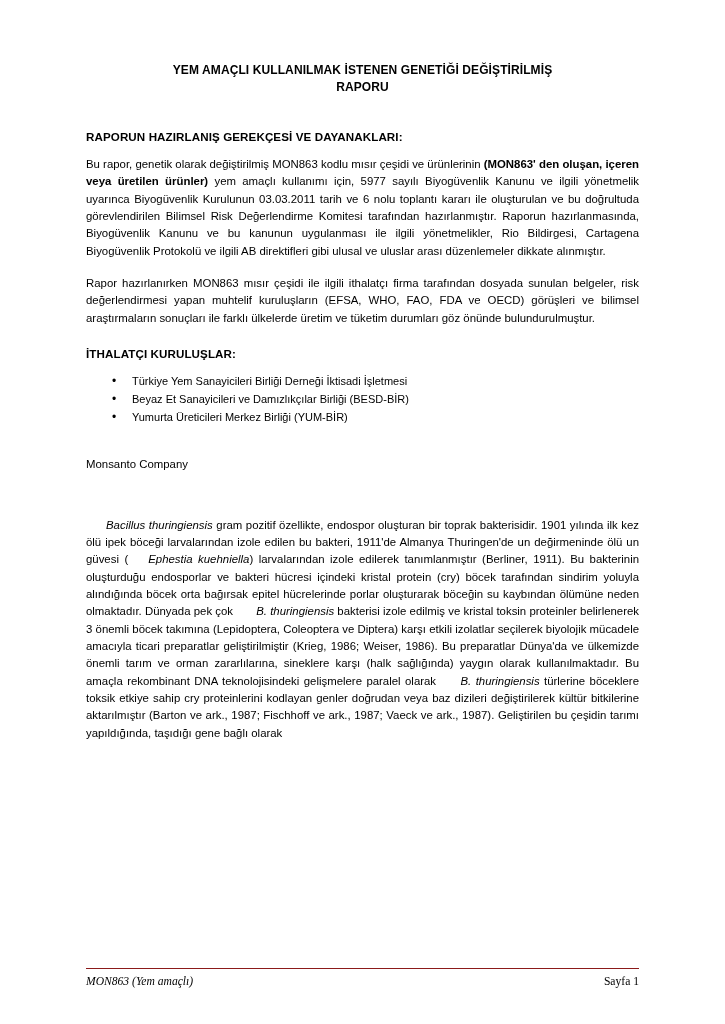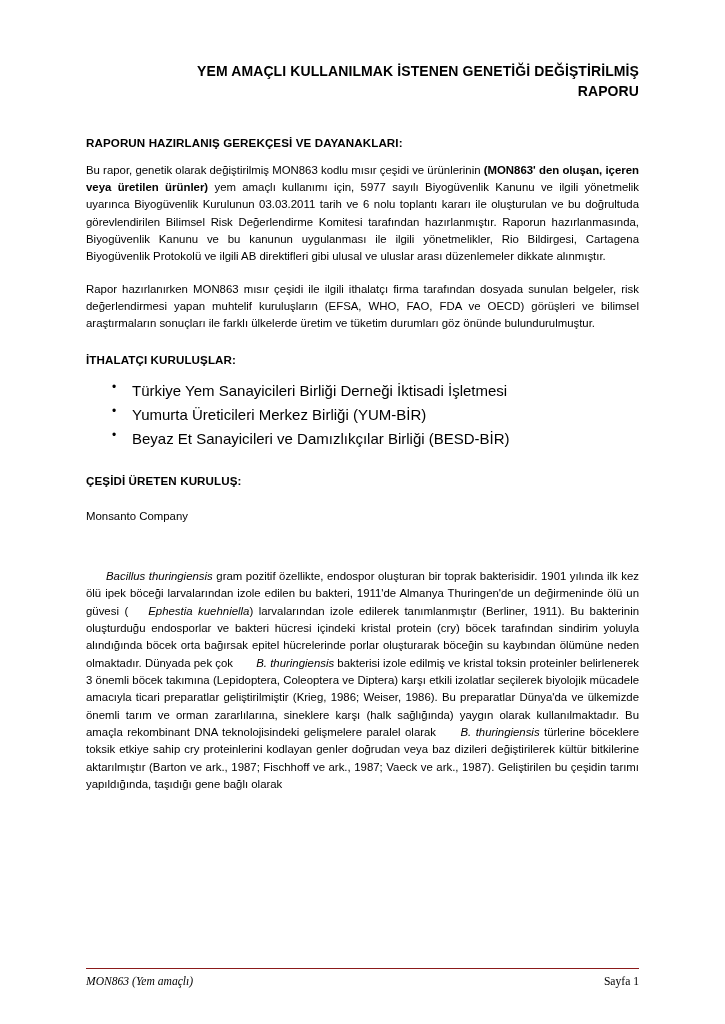--- a/index.html
+++ b/index.html
@@ -15,24 +15,24 @@
     position: relative;
     width: 725px;
     height: 1024px;
     margin: 0 auto;
     background: #ffffff;
     box-sizing: border-box;
     padding: 62px 86px 0 86px;
     overflow: hidden;
   }
   .doc-title {
-    text-align: right;
+    text-align: center;
     font-family: "Liberation Sans", sans-serif;
     font-weight: bold;
-    font-size: 14px;
+    font-size: 12px;
     line-height: 1.42;
     letter-spacing: 0.1px;
     margin: 0 0 34px 0;
   }
   .doc-title span { display: block; }
   .section-heading {
     font-family: "Liberation Sans", sans-serif;
     font-weight: bold;
     font-size: 11.6px;
     margin: 8px 0 13px 0;
@@ -48,21 +48,21 @@
   p.body-text.last { margin-bottom: 20px; }
   .bold { font-weight: bold; }
   .ital { font-style: italic; margin-left: 20px; }
   ul.bullets {
     list-style: none;
     margin: 0 0 22px 0;
     padding: 0;
   }
   ul.bullets li {
     font-family: "Liberation Sans", sans-serif;
-    font-size: 15px;
+    font-size: 11px;
     line-height: 1.62;
     position: relative;
     padding-left: 46px;
   }
   ul.bullets li::before {
     content: "\2022";
     position: absolute;
     left: 26px;
     top: -1px;
     font-size: 12px;
@@ -109,25 +109,24 @@
   <h2 class="section-heading">RAPORUN HAZIRLANIŞ GEREKÇESİ VE DAYANAKLARI:</h2>
 
   <p class="body-text"><span>Bu rapor, genetik olarak değiştirilmiş MON863 kodlu mısır çeşidi ve ürünlerinin </span><span class="bold">(MON863' den oluşan, içeren veya üretilen ürünler)</span><span> yem amaçlı kullanımı için, 5977 sayılı Biyogüvenlik Kanunu ve ilgili yönetmelik uyarınca Biyogüvenlik Kurulunun 03.03.2011 tarih ve 6 nolu toplantı kararı ile oluşturulan ve bu doğrultuda görevlendirilen Bilimsel Risk Değerlendirme Komitesi tarafından hazırlanmıştır. Raporun hazırlanmasında, Biyogüvenlik Kanunu ve bu kanunun uygulanması ile ilgili yönetmelikler, Rio Bildirgesi, Cartagena Biyogüvenlik Protokolü ve ilgili AB direktifleri gibi ulusal ve uluslar arası düzenlemeler dikkate alınmıştır.</span></p>
 
   <p class="body-text last">Rapor hazırlanırken MON863 mısır çeşidi ile ilgili ithalatçı firma tarafından dosyada sunulan belgeler, risk değerlendirmesi yapan muhtelif kuruluşların (EFSA, WHO, FAO, FDA ve OECD) görüşleri ve bilimsel araştırmaların sonuçları ile farklı ülkelerde üretim ve tüketim durumları göz önünde bulundurulmuştur.</p>
 
   <h2 class="section-heading">İTHALATÇI KURULUŞLAR:</h2>
 
   <ul class="bullets">
     <li>Türkiye Yem Sanayicileri Birliği Derneği İktisadi İşletmesi</li>
+    <li>Beyaz Et Sanayicileri ve Damızlıkçılar Birliği (BESD-BİR)</li>
     <li>Yumurta Üreticileri Merkez Birliği (YUM-BİR)</li>
-    <li>Beyaz Et Sanayicileri ve Damızlıkçılar Birliği (BESD-BİR)</li>
   </ul>
 
-  <h2 class="section-heading">ÇEŞİDİ ÜRETEN KURULUŞ:</h2>
 
   <div class="gap-sm"></div>
 
   <p class="addr-line">Monsanto Company</p>
 
   <div class="gap-lg"></div>
 
 
   <div class="gap-sm"></div>
 

